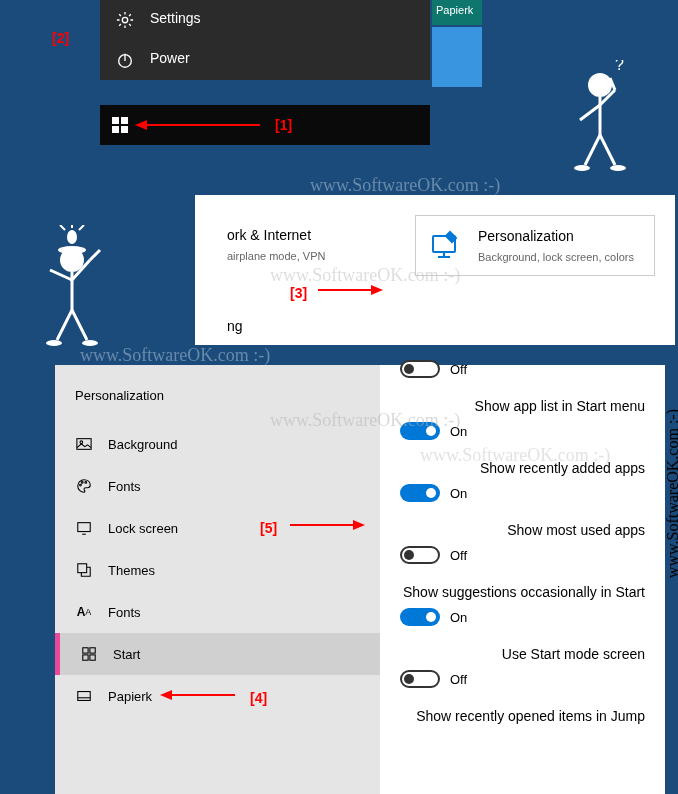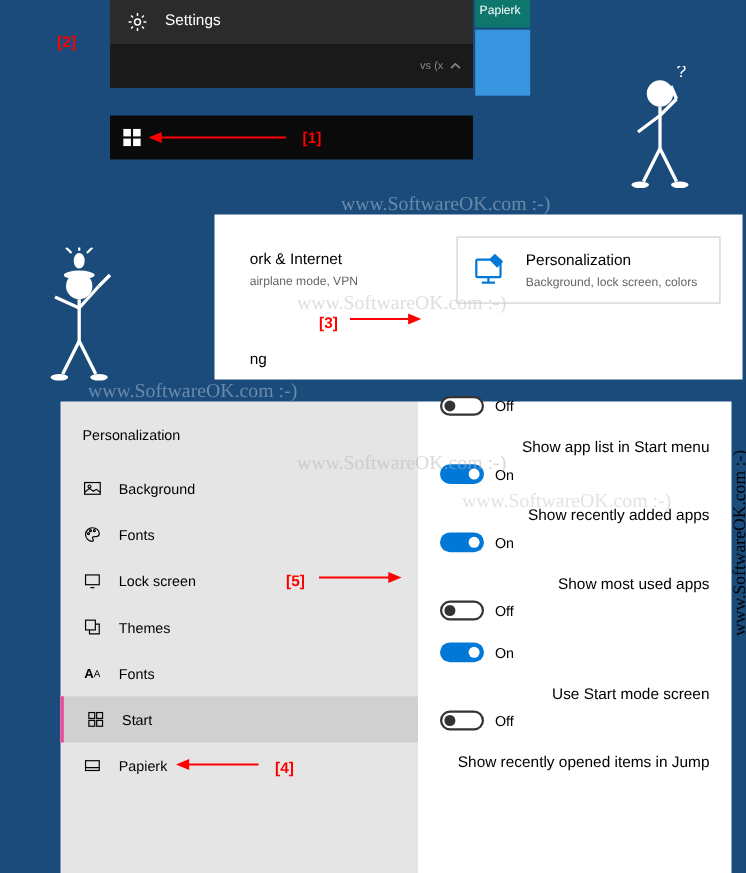--- a/index.html
+++ b/index.html
@@ -33,21 +33,21 @@
     .category.highlighted { border: 1px solid #ccc; }
     .category-icon { width: 35px; height: 35px; color: #0078d7; }
     .category-text h3 { font-size: 14px; font-weight: 400; color: #000; }
     .category-text p { font-size: 11px; color: #666; margin-top: 7px; }
     
     
     .personalization-panel { position: absolute; top: 365px; left: 55px; width: 610px; height: 430px; display: flex; }
     .sidebar { width: 325px; background: #e5e5e5; padding: 15px 0; }
     .sidebar-title { font-size: 13px; padding: 8px 20px 20px; color: #000; }
     .sidebar-item { display: flex; align-items: center; padding: 12px 20px; cursor: pointer; font-size: 13px; color: #000; }
-    .sidebar-item.active { background: #d0d0d0; border-left: 3px solid #ec4899; }
+    .sidebar-item.active { background: #d0d0d0; border-left: 5px solid #ec4899; }
     .sidebar-icon { width: 18px; height: 18px; margin-right: 15px; display: flex; align-items: center; justify-content: center; }
     
     .content { flex: 1; background: #fff; padding: 0 20px; text-align: right; }
     .setting-group { margin-bottom: 20px; }
     .setting-label { font-size: 14px; color: #000; margin-bottom: 8px; }
     .toggle-row { display: flex; align-items: center; gap: 10px; }
     .toggle { width: 40px; height: 18px; border-radius: 10px; position: relative; cursor: pointer; }
     .toggle.on { background: #0078d7; }
     .toggle.off { background: #fff; border: 2px solid #333; }
     .toggle-knob { width: 10px; height: 10px; border-radius: 50%; position: absolute; top: 50%; transform: translateY(-50%); }
@@ -68,25 +68,28 @@
 <div class="start-menu">
   <div class="start-item">
     <span class="start-icon">
       <svg viewBox="0 0 20 20" width="18" height="18" fill="none" stroke="#fff" stroke-width="1.5">
           <circle cx="10" cy="10" r="3"></circle>
           <path d="M10 1v3M10 16v3M3.5 3.5l2 2M14.5 14.5l2 2M1 10h3M16 10h3M3.5 16.5l2-2M14.5 5.5l2-2"></path>
         </svg>
     </span>
     <span class="start-label">Settings</span>
   </div>
-  <div class="taskbar-section">
-    <span class="taskbar-text">vs (x</span>
-    <svg width="12" height="12" viewBox="0 0 12 12">
-        <path d="M2 8l4-4 4 4" stroke="#888" fill="none" stroke-width="1.5"></path>
-      </svg>
+  <div class="start-item">
+    <span class="start-icon">
+      <svg viewBox="0 0 20 20" width="18" height="18" fill="none" stroke="#fff" stroke-width="1.5">
+          <circle cx="10" cy="11" r="7"></circle>
+          <line x1="10" y1="3" x2="10" y2="11"></line>
+        </svg>
+    </span>
+    <span class="start-label">Power</span>
   </div>
 </div>
 
 <div class="start-button-bar">
   <div class="start-button">
     <svg viewBox="0 0 16 16" width="16" height="16" fill="#fff">
       <rect x="0" y="0" width="7" height="7"></rect>
         <rect x="9" y="0" width="7" height="7"></rect>
       <rect x="0" y="9" width="7" height="7"></rect>
         <rect x="9" y="9" width="7" height="7"></rect>
@@ -275,20 +278,21 @@
     <div class="setting-group">
       <div class="setting-label">Show most used apps</div>
       <div class="toggle-row">
         <div class="toggle off">
             <div class="toggle-knob"></div>
           </div>
         <span class="toggle-state">Off</span>
       </div>
     </div>
     <div class="setting-group">
+      <div class="setting-label">Show suggestions occasionally in Start</div>
       <div class="toggle-row">
         <div class="toggle on">
             <div class="toggle-knob"></div>
           </div>
         <span class="toggle-state">On</span>
       </div>
     </div>
     <div class="setting-group">
       <div class="setting-label">Use Start mode screen</div>
       <div class="toggle-row">

